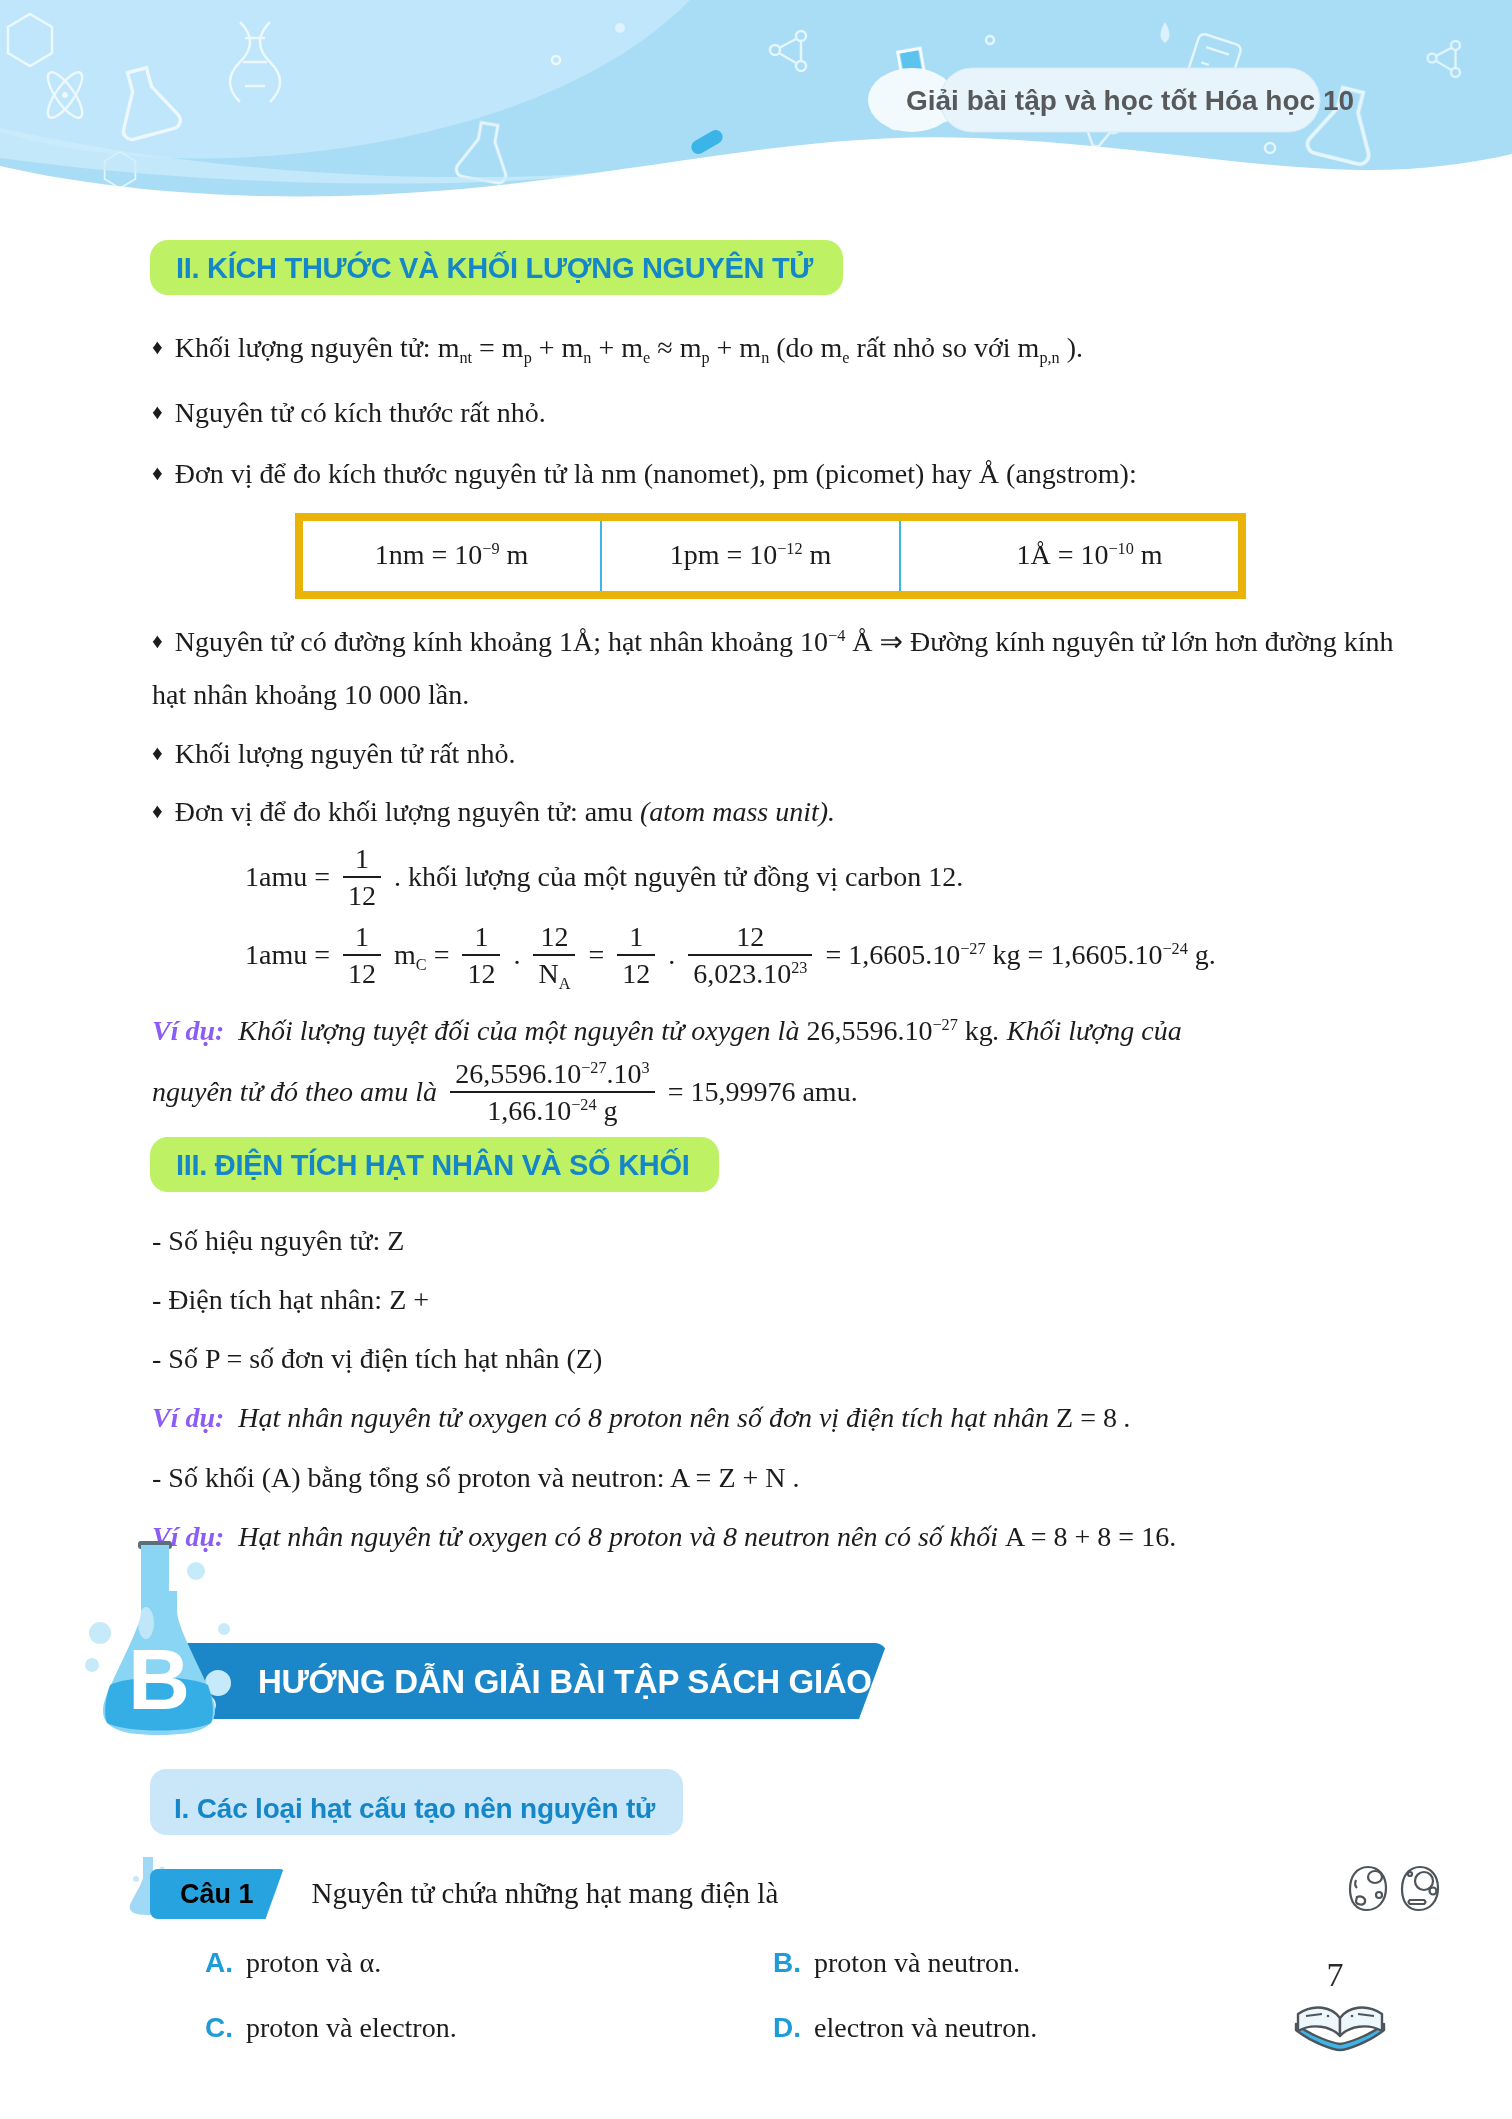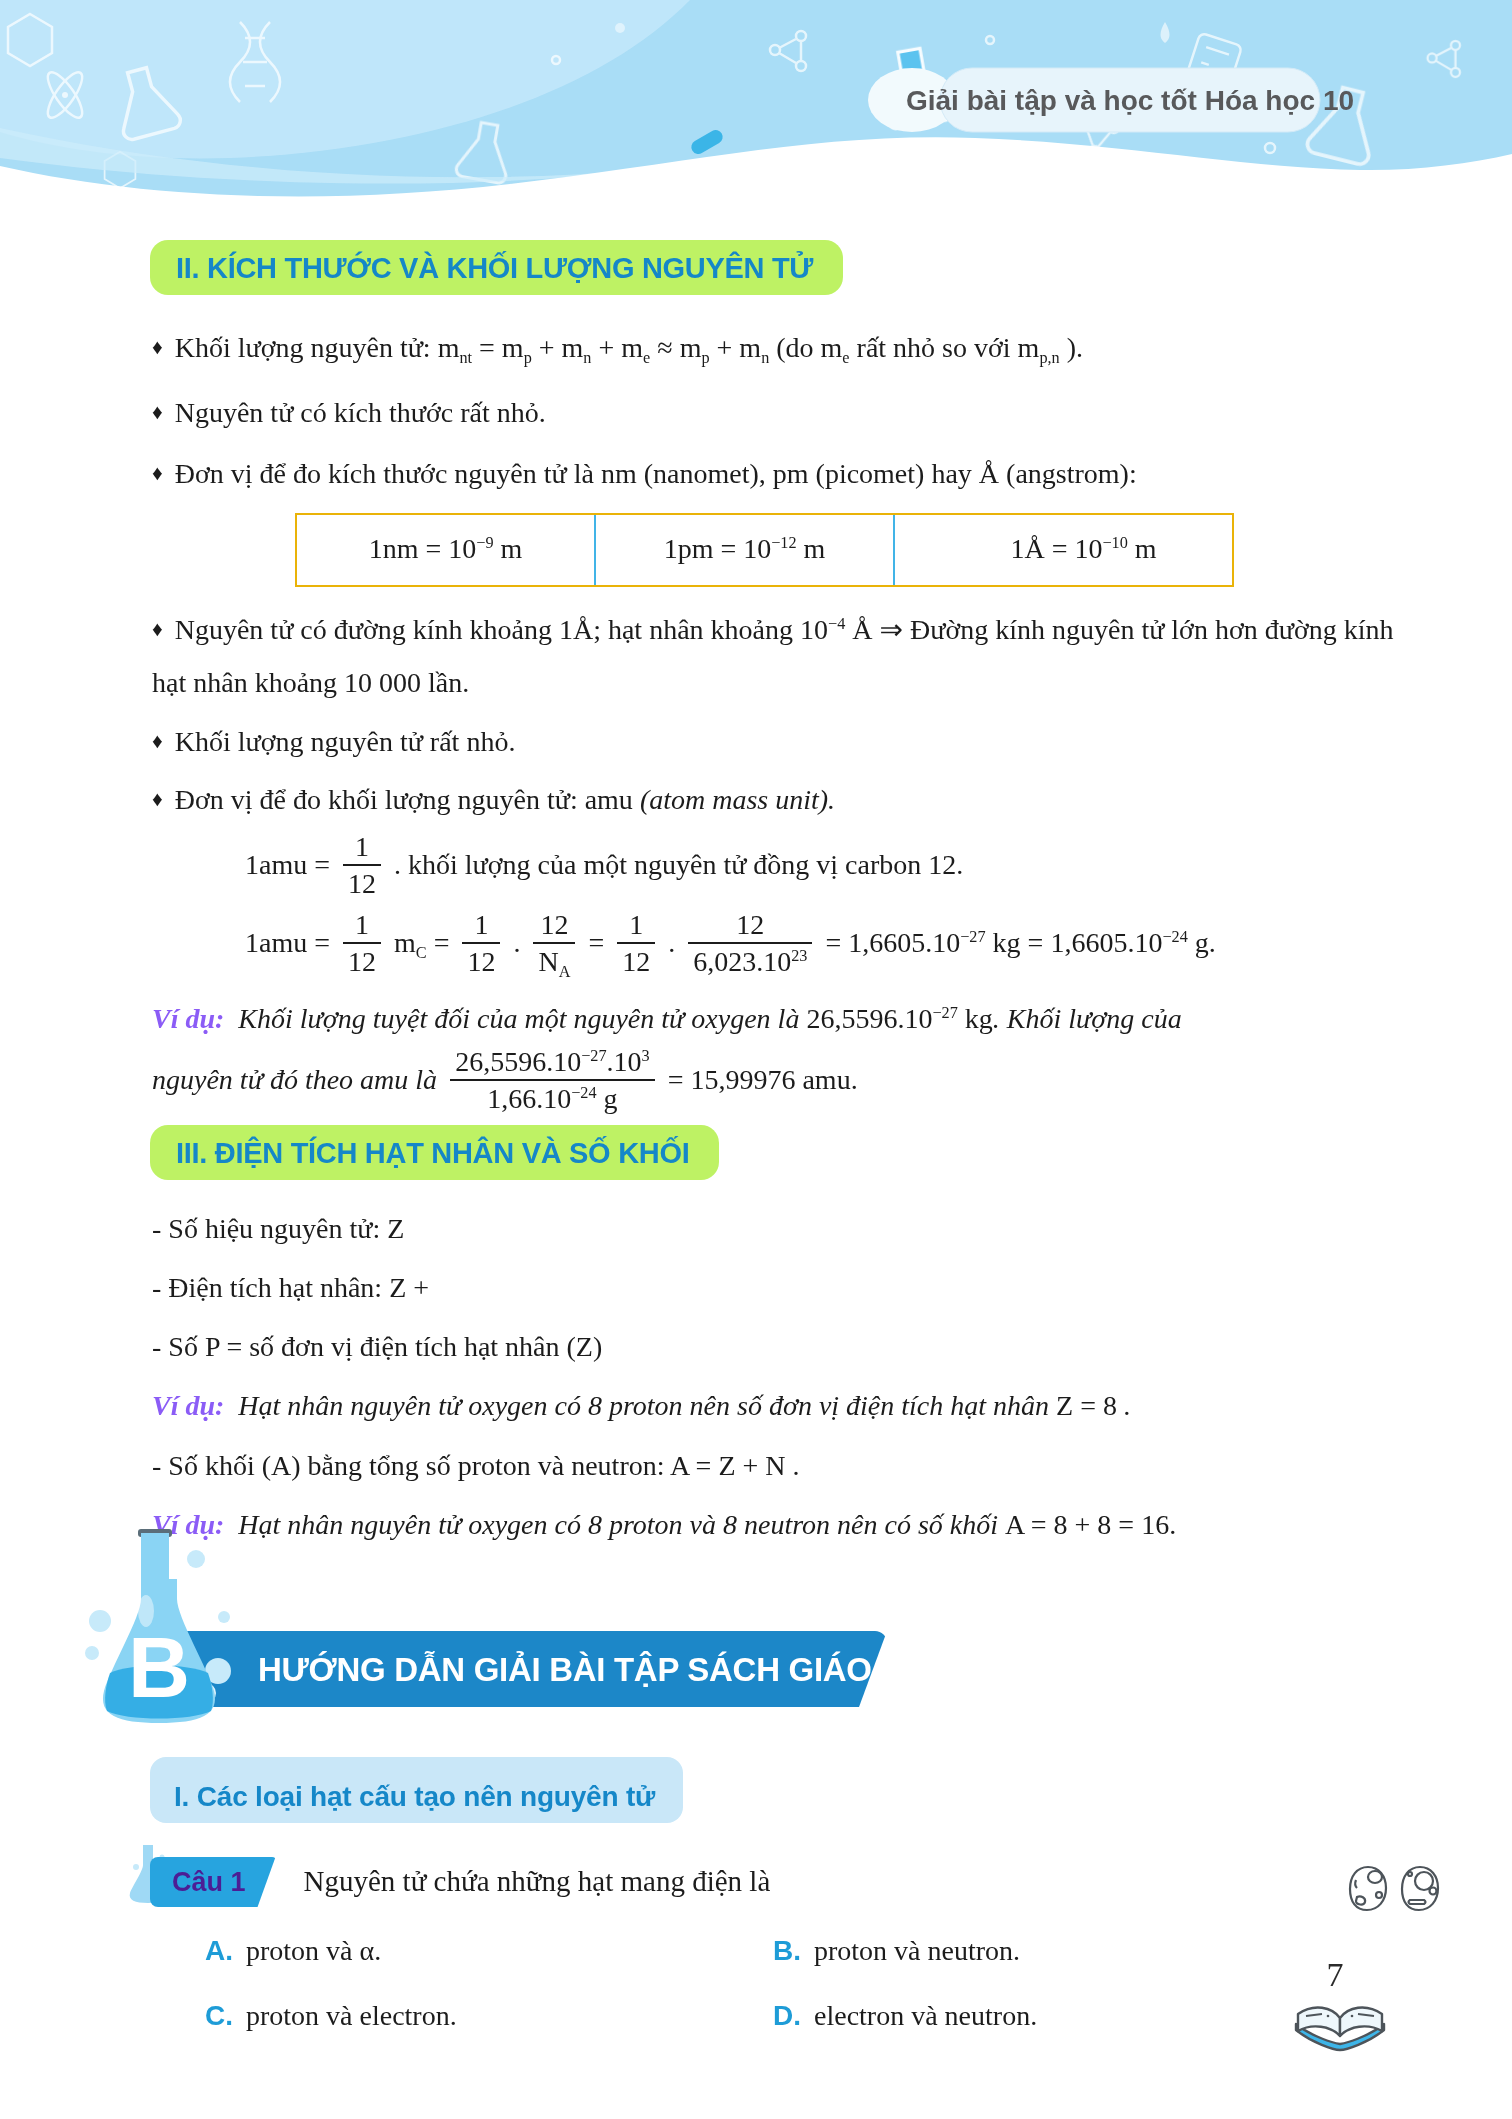--- a/index.html
+++ b/index.html
@@ -16,41 +16,41 @@
 
   .para{font:400 28px/1.9 "Liberation Serif",serif;margin:12px 100px 0 152px;}
   .dia{font-size:21px;margin-right:12px;position:relative;top:-3px;}
   sup{font-size:58%;line-height:0;}
   sub{font-size:58%;line-height:0;vertical-align:-.35em;}
   .frac{display:inline-flex;flex-direction:column;text-align:center;vertical-align:middle;
         line-height:1.25;margin:0 6px;position:relative;top:-3px;}
   .frac .num{border-bottom:2px solid #1c1c1c;padding:0 5px;}
   .frac .den{padding:0 5px;}
 
-  .unit-table{display:flex;width:935px;margin:12px 0 0 295px;border:2px solid #eab308;background:#fff;justify-content:flex-end;}
+  .unit-table{display:flex;width:935px;margin:12px 0 0 295px;border:8px solid #eab308;background:#fff;justify-content:flex-end;}
   .unit-table .cell{flex:1;text-align:center;padding:16px 0 18px;
         font:400 28px/1.3 "Liberation Serif",serif;border-right:2px solid #41b4e7;}
   .unit-table .cell:last-child{border-right:none;padding-left:40px;}
 
   .formula{margin-left:245px;margin-top:6px;}
   .vidu{margin-top:10px;}
   .vidu-label{color:#8b5cf6;font-weight:700;font-style:italic;margin-right:14px;}
 
   .partb{position:relative;height:152px;margin-top:26px;}
   .banner{position:absolute;left:150px;top:54px;width:737px;height:76px;background:#1c87c8;
     color:#fff;font:700 33px/78px "Liberation Sans",sans-serif;letter-spacing:-.3px;
     padding-left:108px;box-sizing:border-box;z-index:1;
     border-radius:10px 12px 4px 10px;
     clip-path:polygon(0 0,100% 0,calc(100% - 28px) 100%,0 100%);}
   .flaskb{position:absolute;left:84px;top:-56px;z-index:2;}
 
   .question{position:relative;margin:34px 0 0 150px;display:flex;align-items:center;}
   .mini-flask{position:absolute;left:-24px;top:-14px;}
-  .cau-badge{position:relative;display:inline-block;background:#27a4df;color:#4c1d95;
-    font:700 27px/1 "Liberation Sans",sans-serif;padding:12px 30px 11px 22px;margin-right:28px;
+  .cau-badge{position:relative;display:inline-block;background:#27a4df;color:#000000;
+    font:700 27px/1 "Liberation Sans",sans-serif;padding:12px 30px 11px 30px;margin-right:28px;
     border-radius:8px 4px 4px 8px;z-index:1;
     clip-path:polygon(0 0,100% 0,calc(100% - 18px) 100%,0 100%);text-align:center;}
   .q-text{font:400 29px/1.3 "Liberation Serif",serif;}
 
   .answers{margin:22px 0 0 205px;}
   .arow{display:flex;margin-top:20px;}
   .ans{width:568px;font:400 28px/1.6 "Liberation Serif",serif;}
   .al{color:#1e9cd7;font-family:"Liberation Sans",sans-serif;font-weight:700;margin-right:13px;}
 
   .rocks{position:absolute;left:1348px;top:1864px;}

